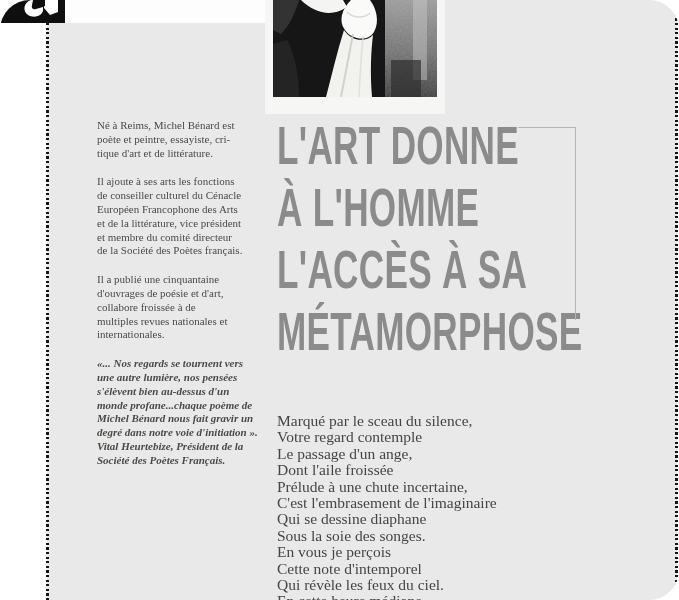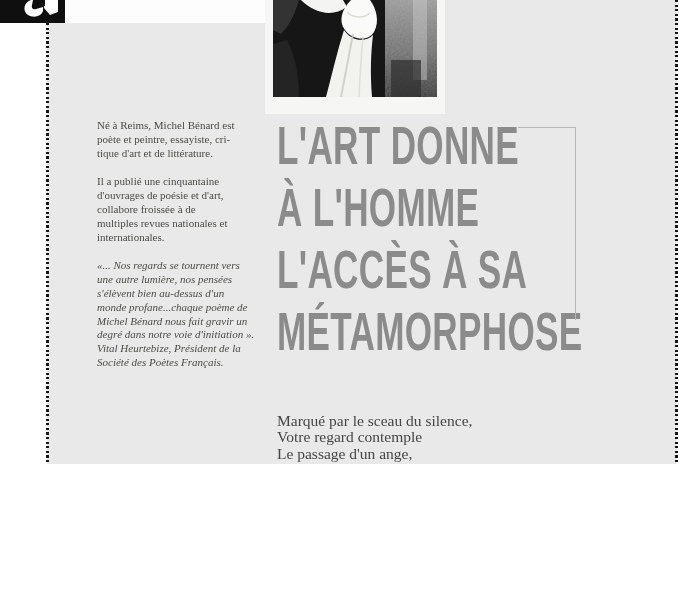--- a/index.html
+++ b/index.html
@@ -1,28 +1,28 @@
 <!DOCTYPE html>
 <html><head>
 <meta charset="utf-8">
 <style>
   html,body{margin:0;padding:0;}
   body{font-family:"Liberation Serif", serif;}
-  .page{position:relative;width:679px;height:464px;background:#ffffff;overflow:hidden;}
+  .page{position:relative;width:679px;height:600px;background:#ffffff;overflow:hidden;border-radius:30px;}
   .paper{position:absolute;left:47px;top:0;width:630px;height:600px;background:#e9e9e9;}
   .top-white-band{position:absolute;left:47px;top:0;width:226px;height:23px;background:#fdfdfd;}
   .photo-frame{position:absolute;left:265px;top:0;width:180px;height:114px;background:#f6f6f5;}
   .photo{position:absolute;left:273px;top:0;width:164px;height:97px;display:block;}
   .logo{position:absolute;left:0;top:0;width:65px;height:23px;display:block;}
   .dotted{position:absolute;width:3px;background-image:repeating-linear-gradient(to bottom,#161616 0 2.2px,transparent 2.2px 4.6px);}
   .dotted.left{left:46px;top:23px;height:577px;}
   .dotted.right{left:675px;top:0;height:600px;}
   .bio{position:absolute;left:97px;top:119px;width:182px;color:#4a4a47;font-size:11px;line-height:13.8px;}
   .bio p{margin:0 0 15px 0;white-space:pre-line;}
-  .bio .quote{font-style:italic;margin-top:2px;white-space:pre-line;}
+  .bio .quote{font-style:italic;margin-top:2px;white-space:pre-line;font-weight:bold;}
   .headline{position:absolute;left:277px;top:114px;margin:0;color:#8b8b8b;
     font-family:"Liberation Sans", sans-serif;font-weight:bold;font-size:54px;line-height:62px;
     white-space:pre-line;transform:scaleX(0.65);transform-origin:left top;letter-spacing:0.5px;}
   .bracket{position:absolute;left:518px;top:127px;width:57px;height:192px;
     border-top:1px solid #b5b5b5;border-right:1px solid #b5b5b5;}
   .poem{position:absolute;left:277px;top:413px;width:330px;color:#454545;
     font-size:15.5px;line-height:16.4px;white-space:pre-line;}
 </style>
 </head>
 <body>
@@ -70,20 +70,26 @@
     <path d="M71,30 C64,52 59,74 53,97 L99,97 C97,72 98,52 100,35 C92,43 78,41 71,30 Z" fill="#f2f2ef"></path>
     <path d="M80,34 C76,56 72,76 68,97" stroke="#c9c9c4" stroke-width="2" fill="none" opacity="0.8"></path>
     <path d="M90,36 C88,58 87,76 86,97" stroke="#d8d8d3" stroke-width="1.6" fill="none" opacity="0.7"></path>
     <path d="M74,12 C80,18 90,19 97,13" stroke="#d2d2cc" stroke-width="1.6" fill="none" opacity="0.8"></path>
   </svg>
 
   <aside class="bio">
     <p>Né à Reims, Michel Bénard est
 poète et peintre, essayiste, cri-
 tique d'art et de littérature.</p>
+    <p>Il ajoute à ses arts les fonctions
+de conseiller culturel du Cénacle
+Européen Francophone des Arts
+et de la littérature, vice président
+et membre du comité directeur
+de la Société des Poètes français.</p>
     <p>Il a publié une cinquantaine
 d'ouvrages de poésie et d'art,
 collabore froissée à de
 multiples revues nationales et
 internationales.</p>
     <p class="quote">«... Nos regards se tournent vers
 une autre lumière, nos pensées
 s'élèvent bien au-dessus d'un
 monde profane...chaque poème de
 Michel Bénard nous fait gravir un

